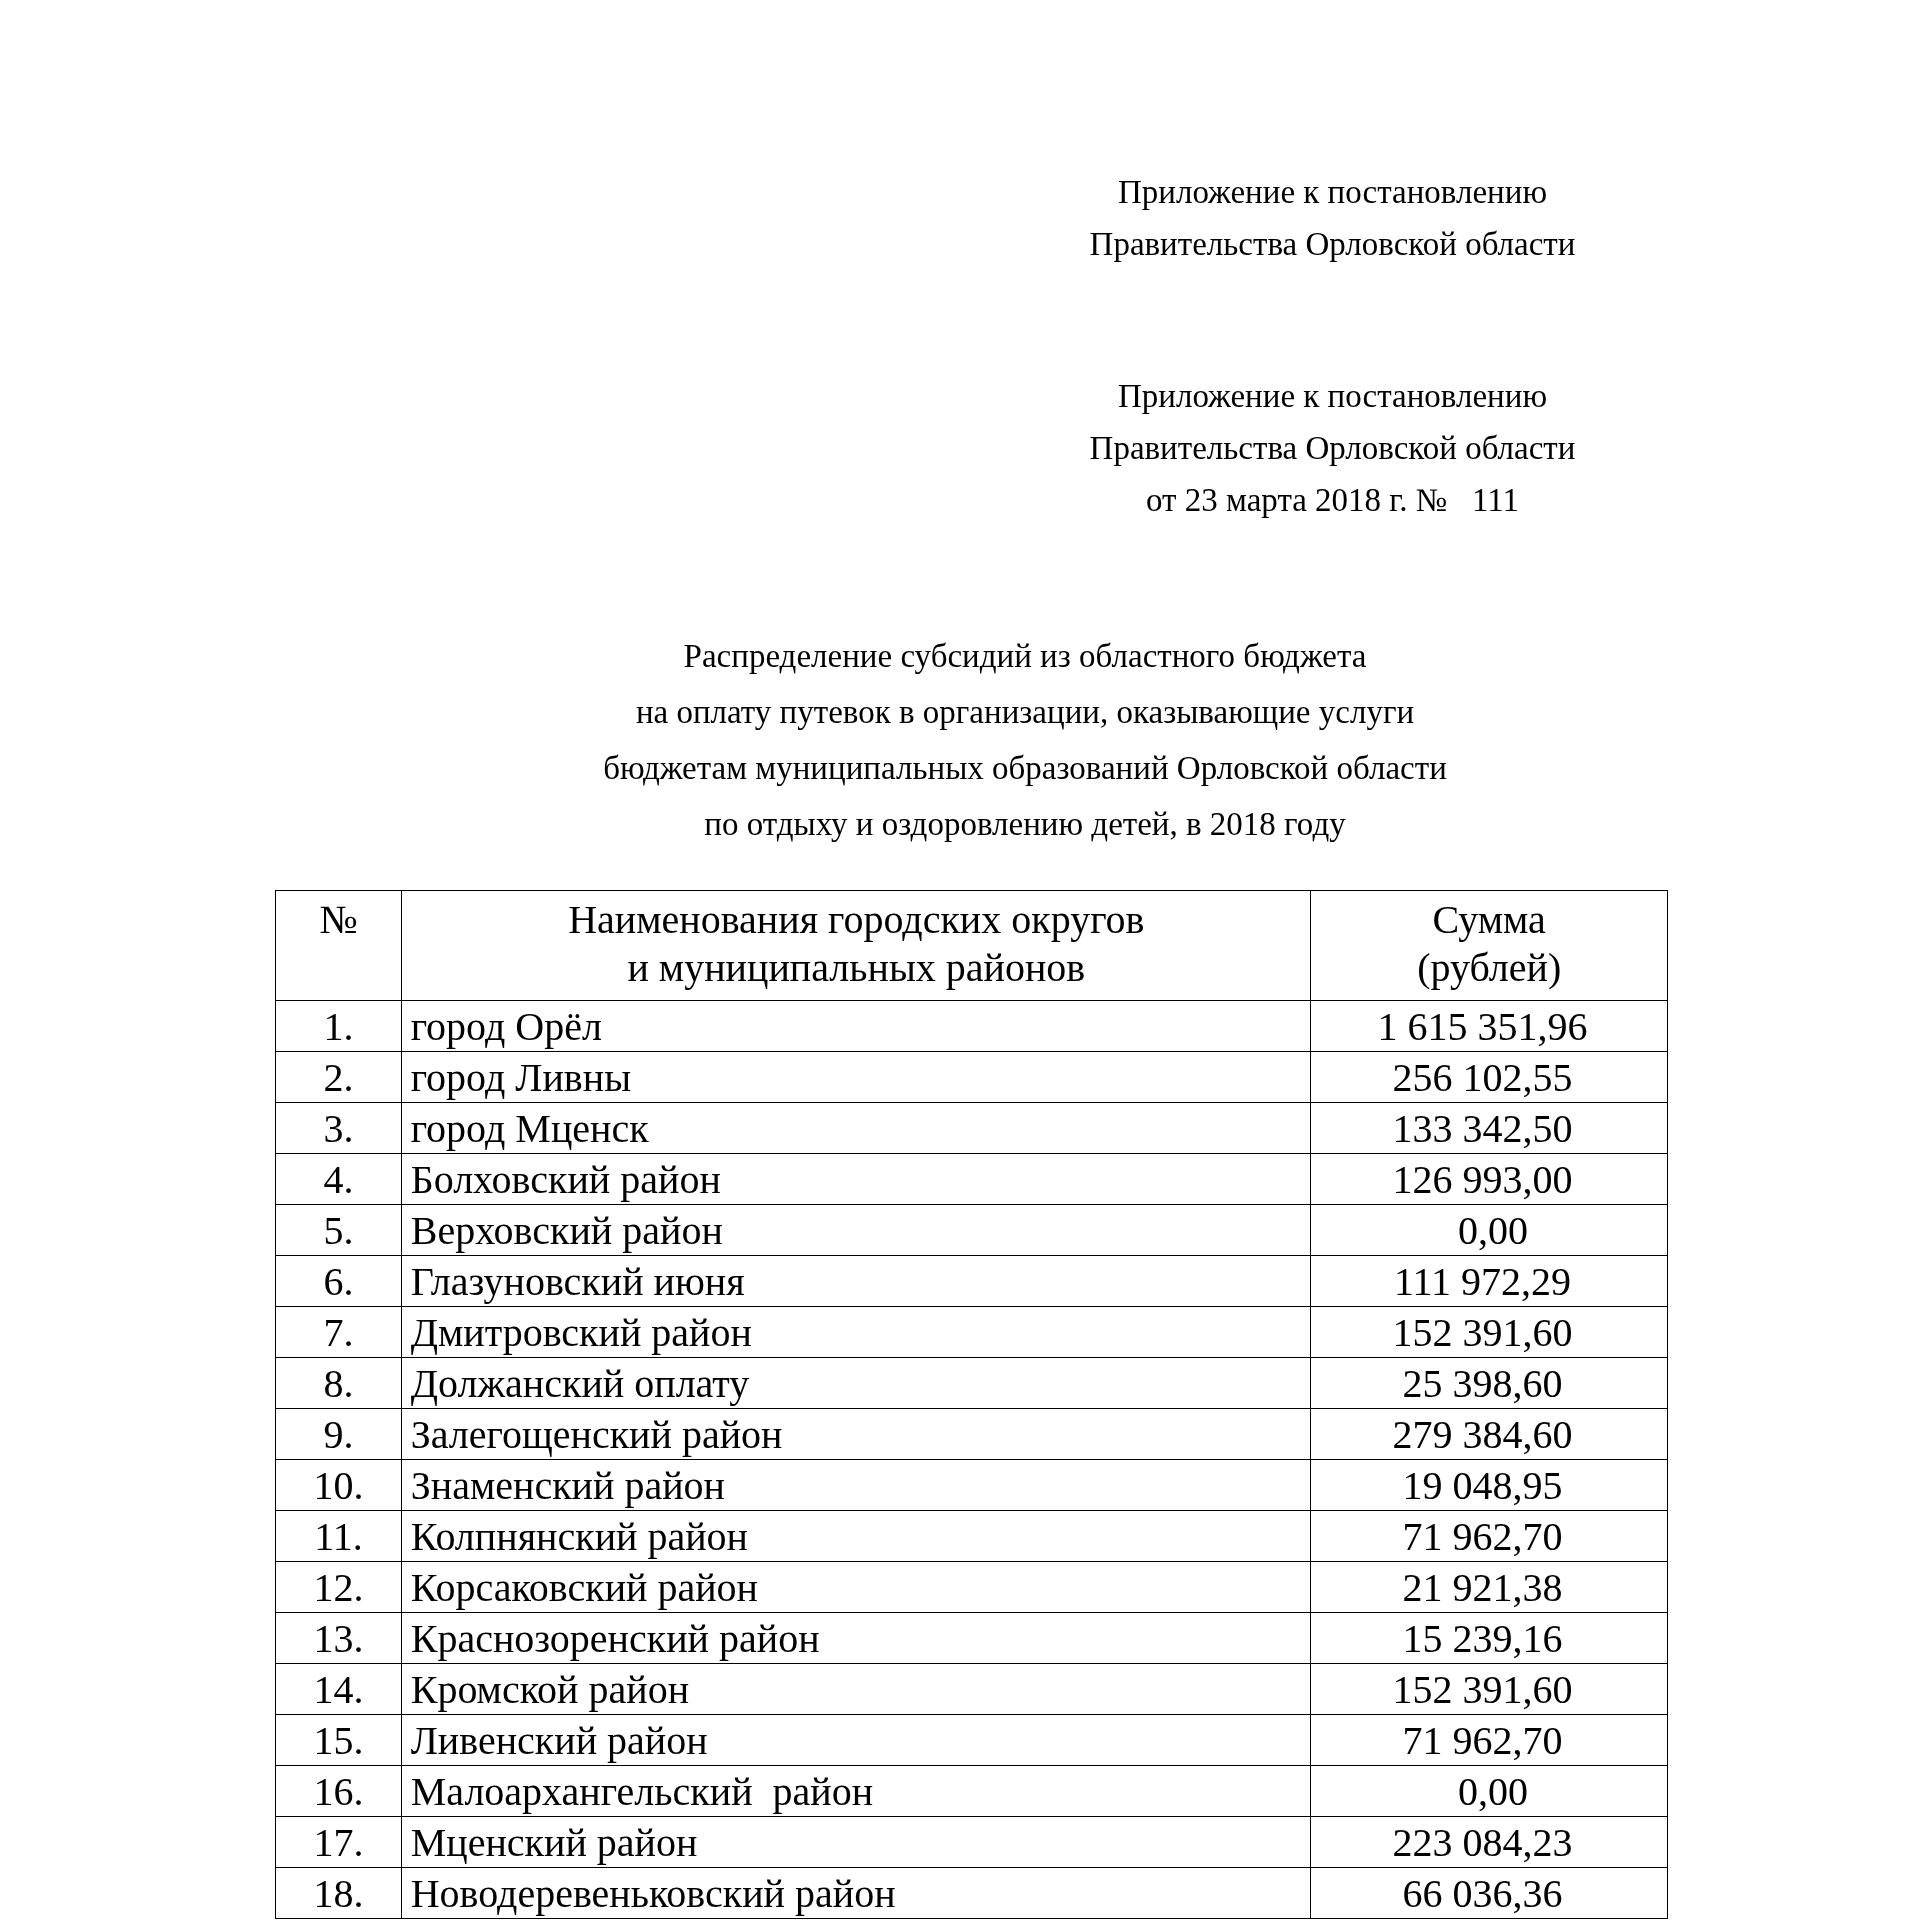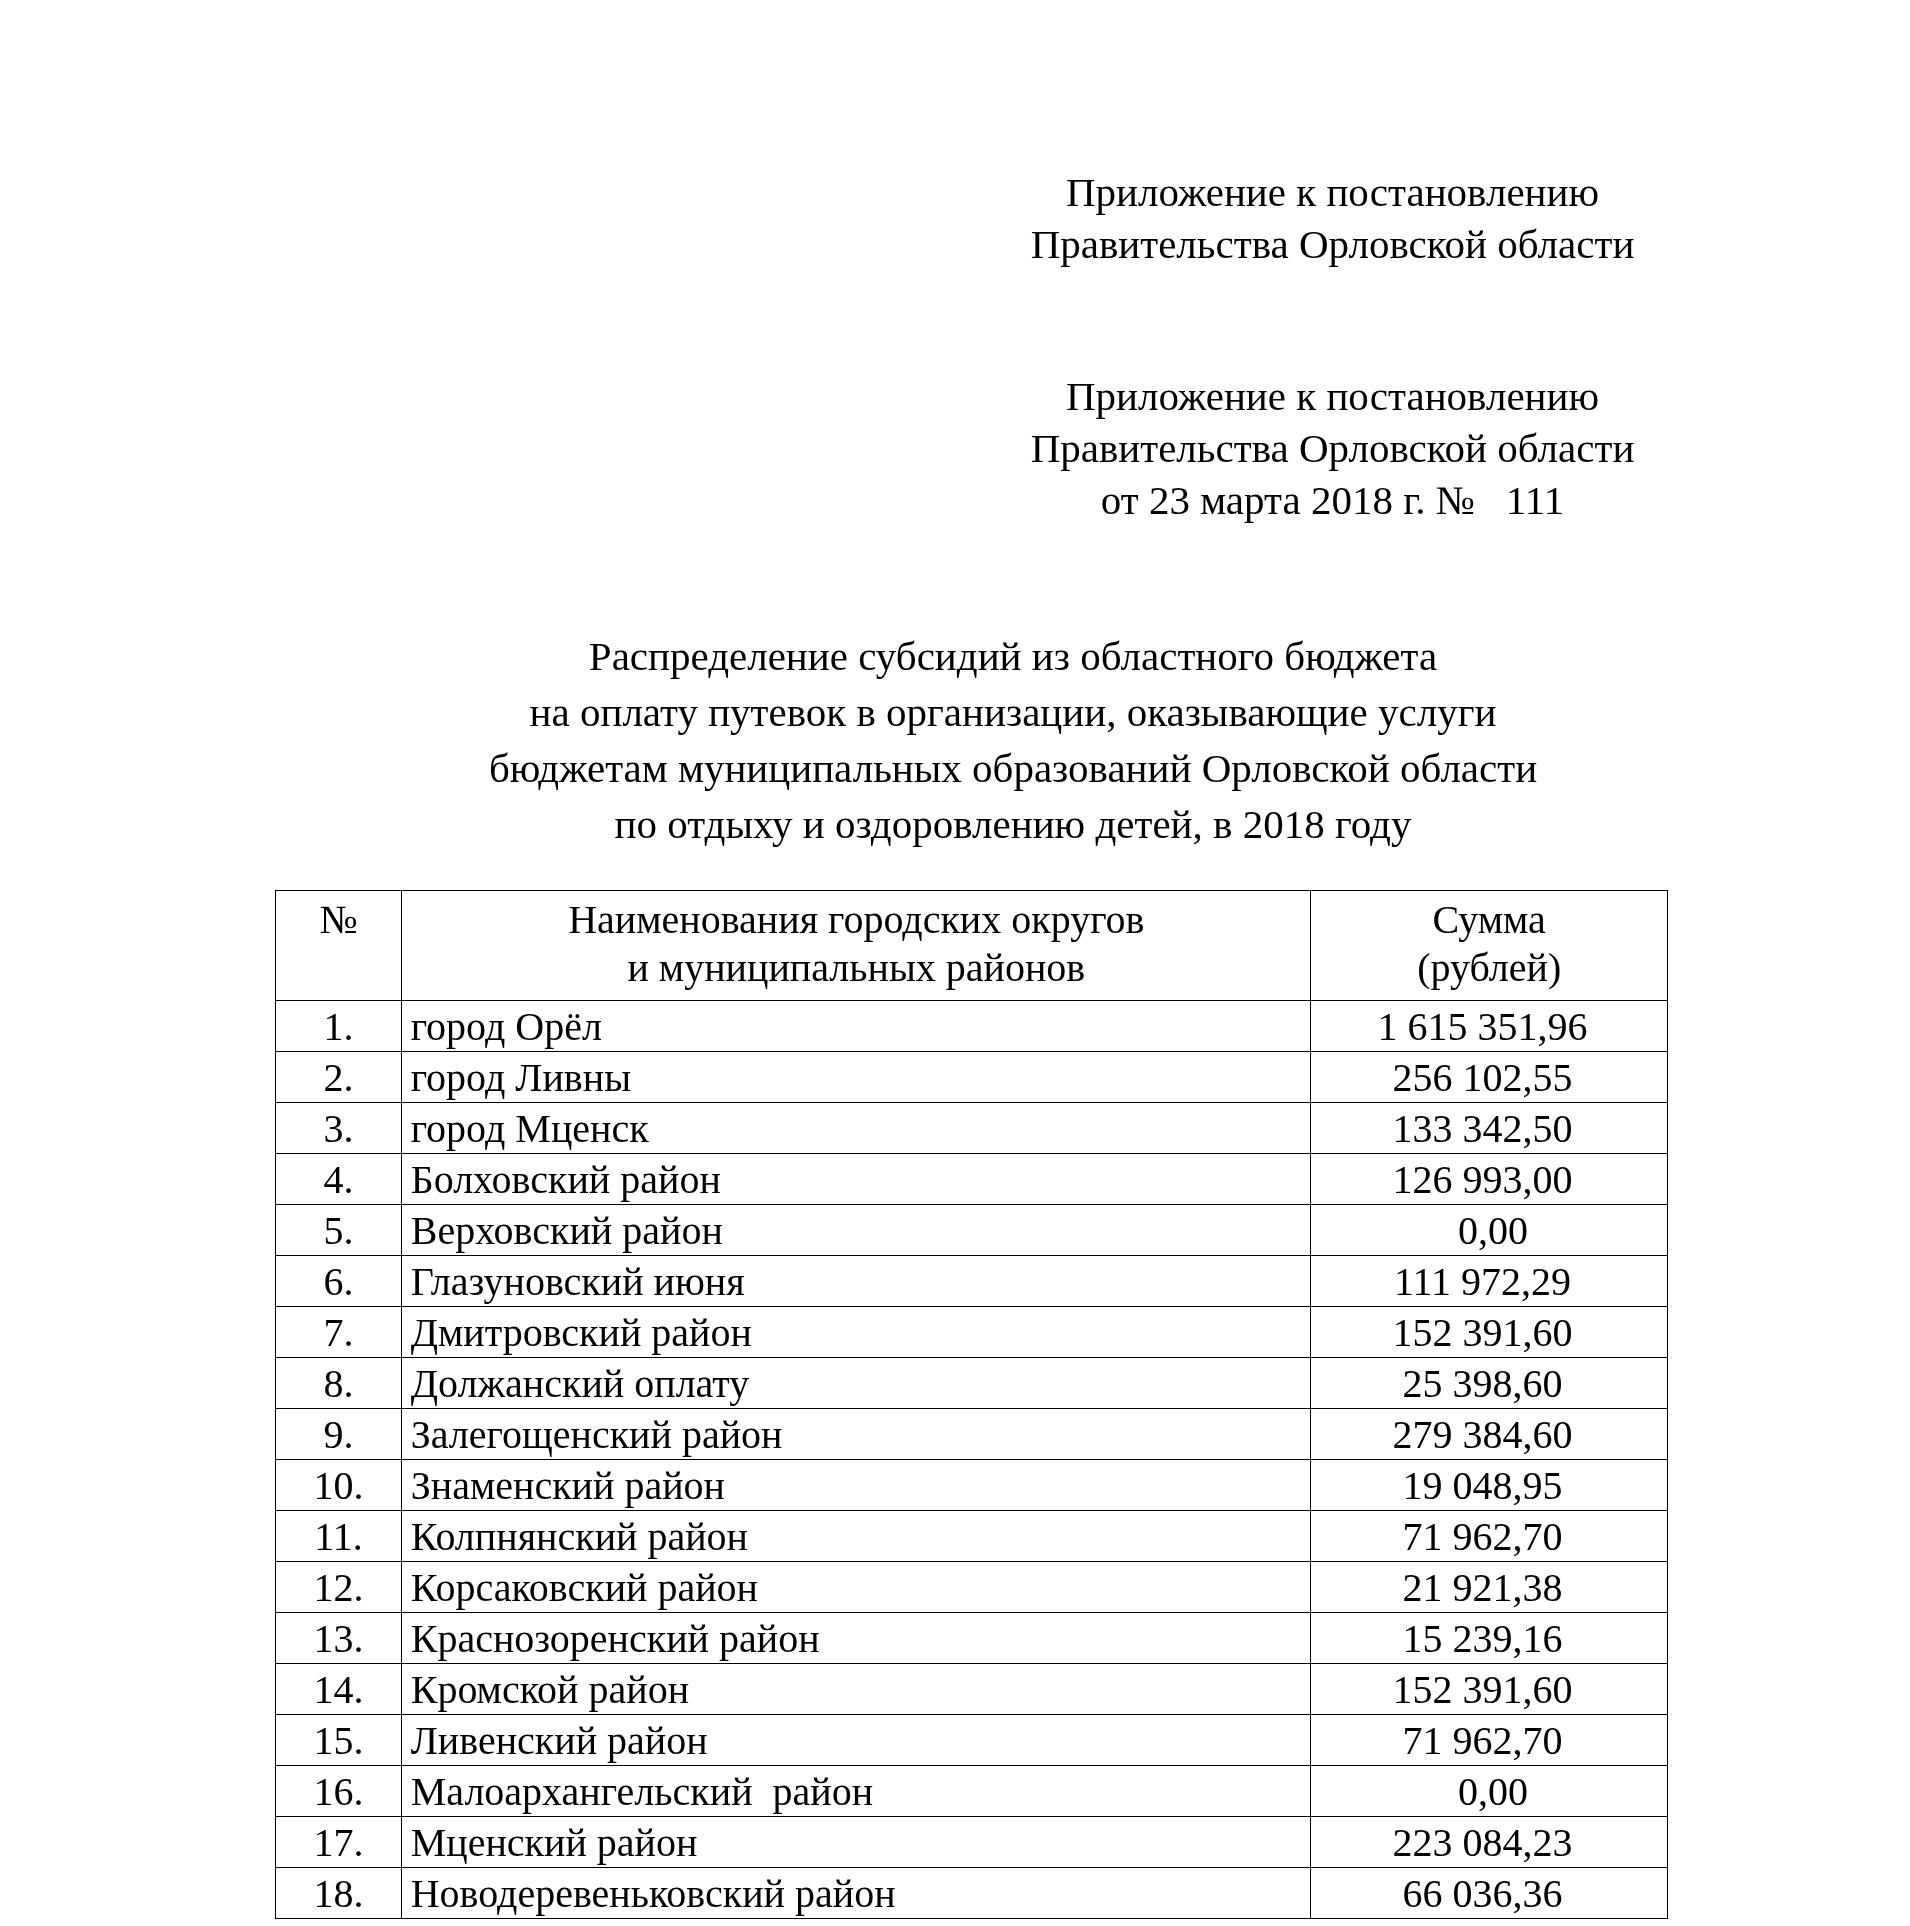--- a/index.html
+++ b/index.html
@@ -1,25 +1,25 @@
 <!DOCTYPE html>
 <html style="font-size:6.2px"><head>
 <meta charset="utf-8">
 <style>
   html, body { margin:0; padding:0; background:#ffffff; }
   body {
     width:1911px; height:2684px; position:relative; overflow:hidden;
     font-family:"Liberation Serif", "DejaVu Serif", serif; color:#000;
   }
   .block {
-    position:absolute; text-align:center; font-size:41px; line-height:52px;
+    position:absolute; text-align:center; font-size:33px; line-height:52px;
   }
   .amend { left:986px; top:166px; width:693px; }
   .orig  { left:986px; top:370px; width:693px; }
-  .title { left:416px; top:628px; width:1194px; line-height:56px; }
+  .title { left:428px; top:628px; width:1194px; line-height:56px; }
   .line { display:block; white-space:nowrap; }
   .hand {
     display:inline-block; font-family:"DejaVu Serif", serif; font-style:italic;
     border-bottom:1.9px solid #000; line-height:42px; padding:0 7.7px;
   }
   .hand.date { width:339px; text-align:left; }
   .hand.num { width:89px; text-align:left; }
   table {
     position:absolute; left:275px; top:890px; width:1393px;
     border-collapse:collapse; font-size:40px;

